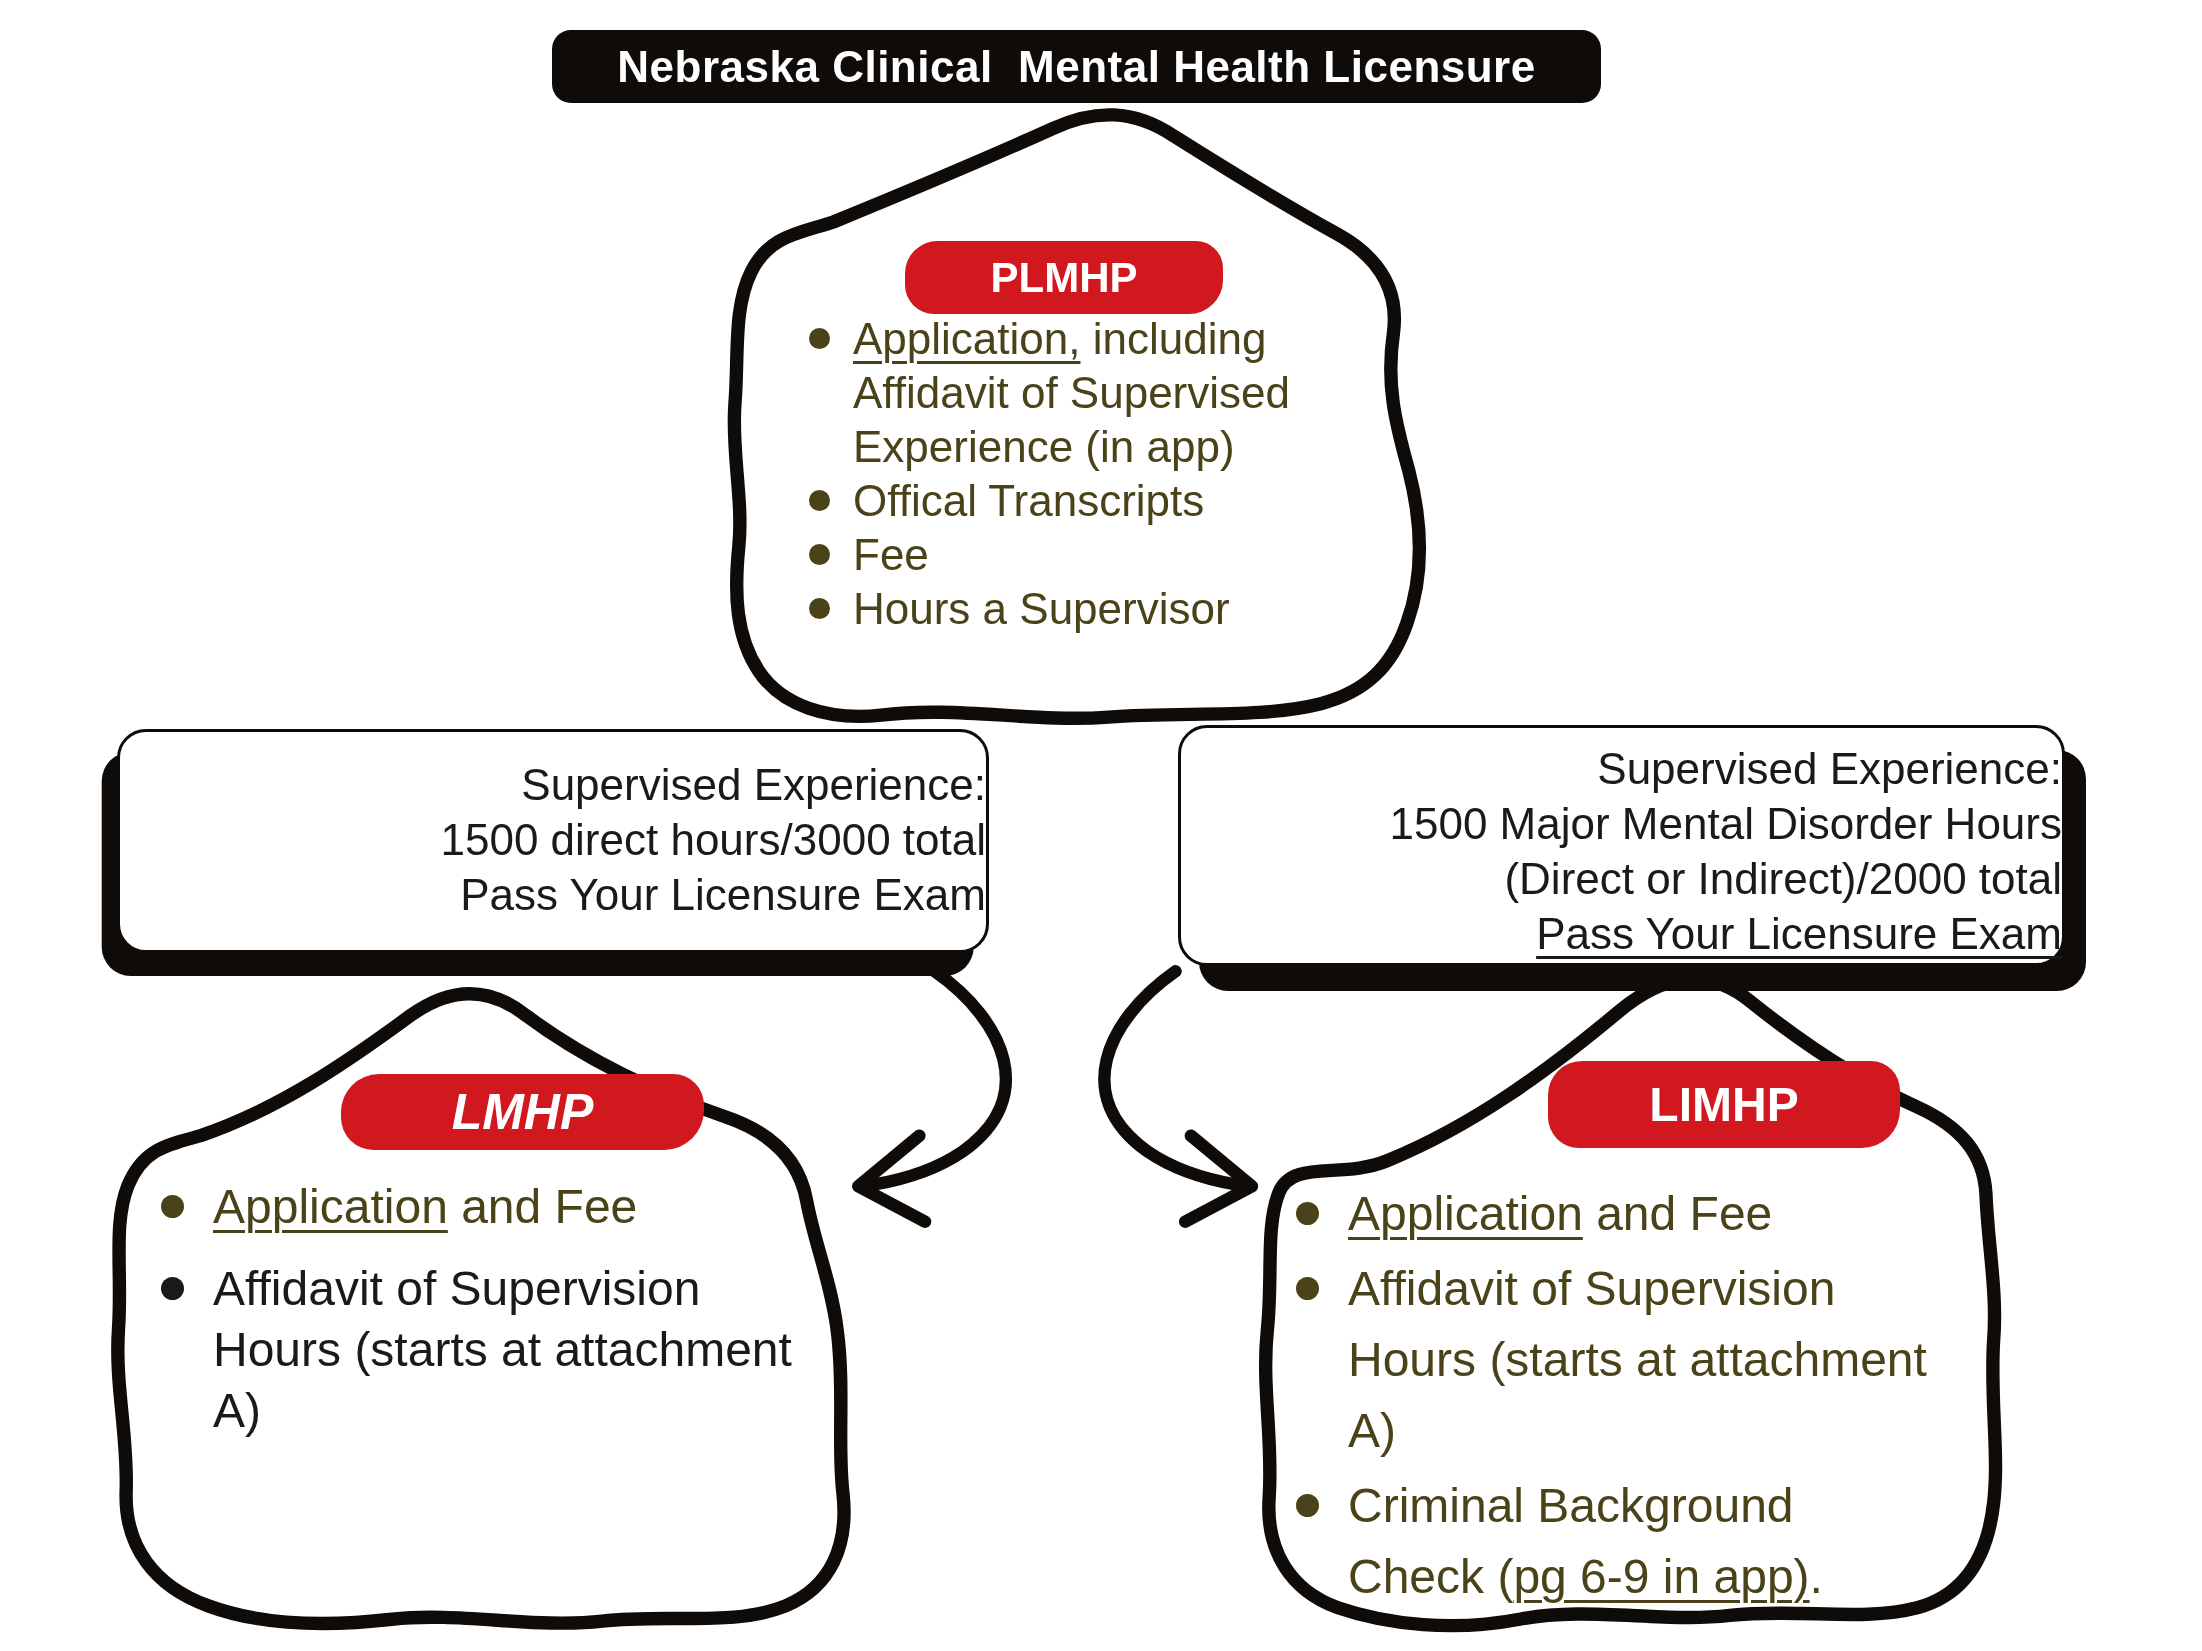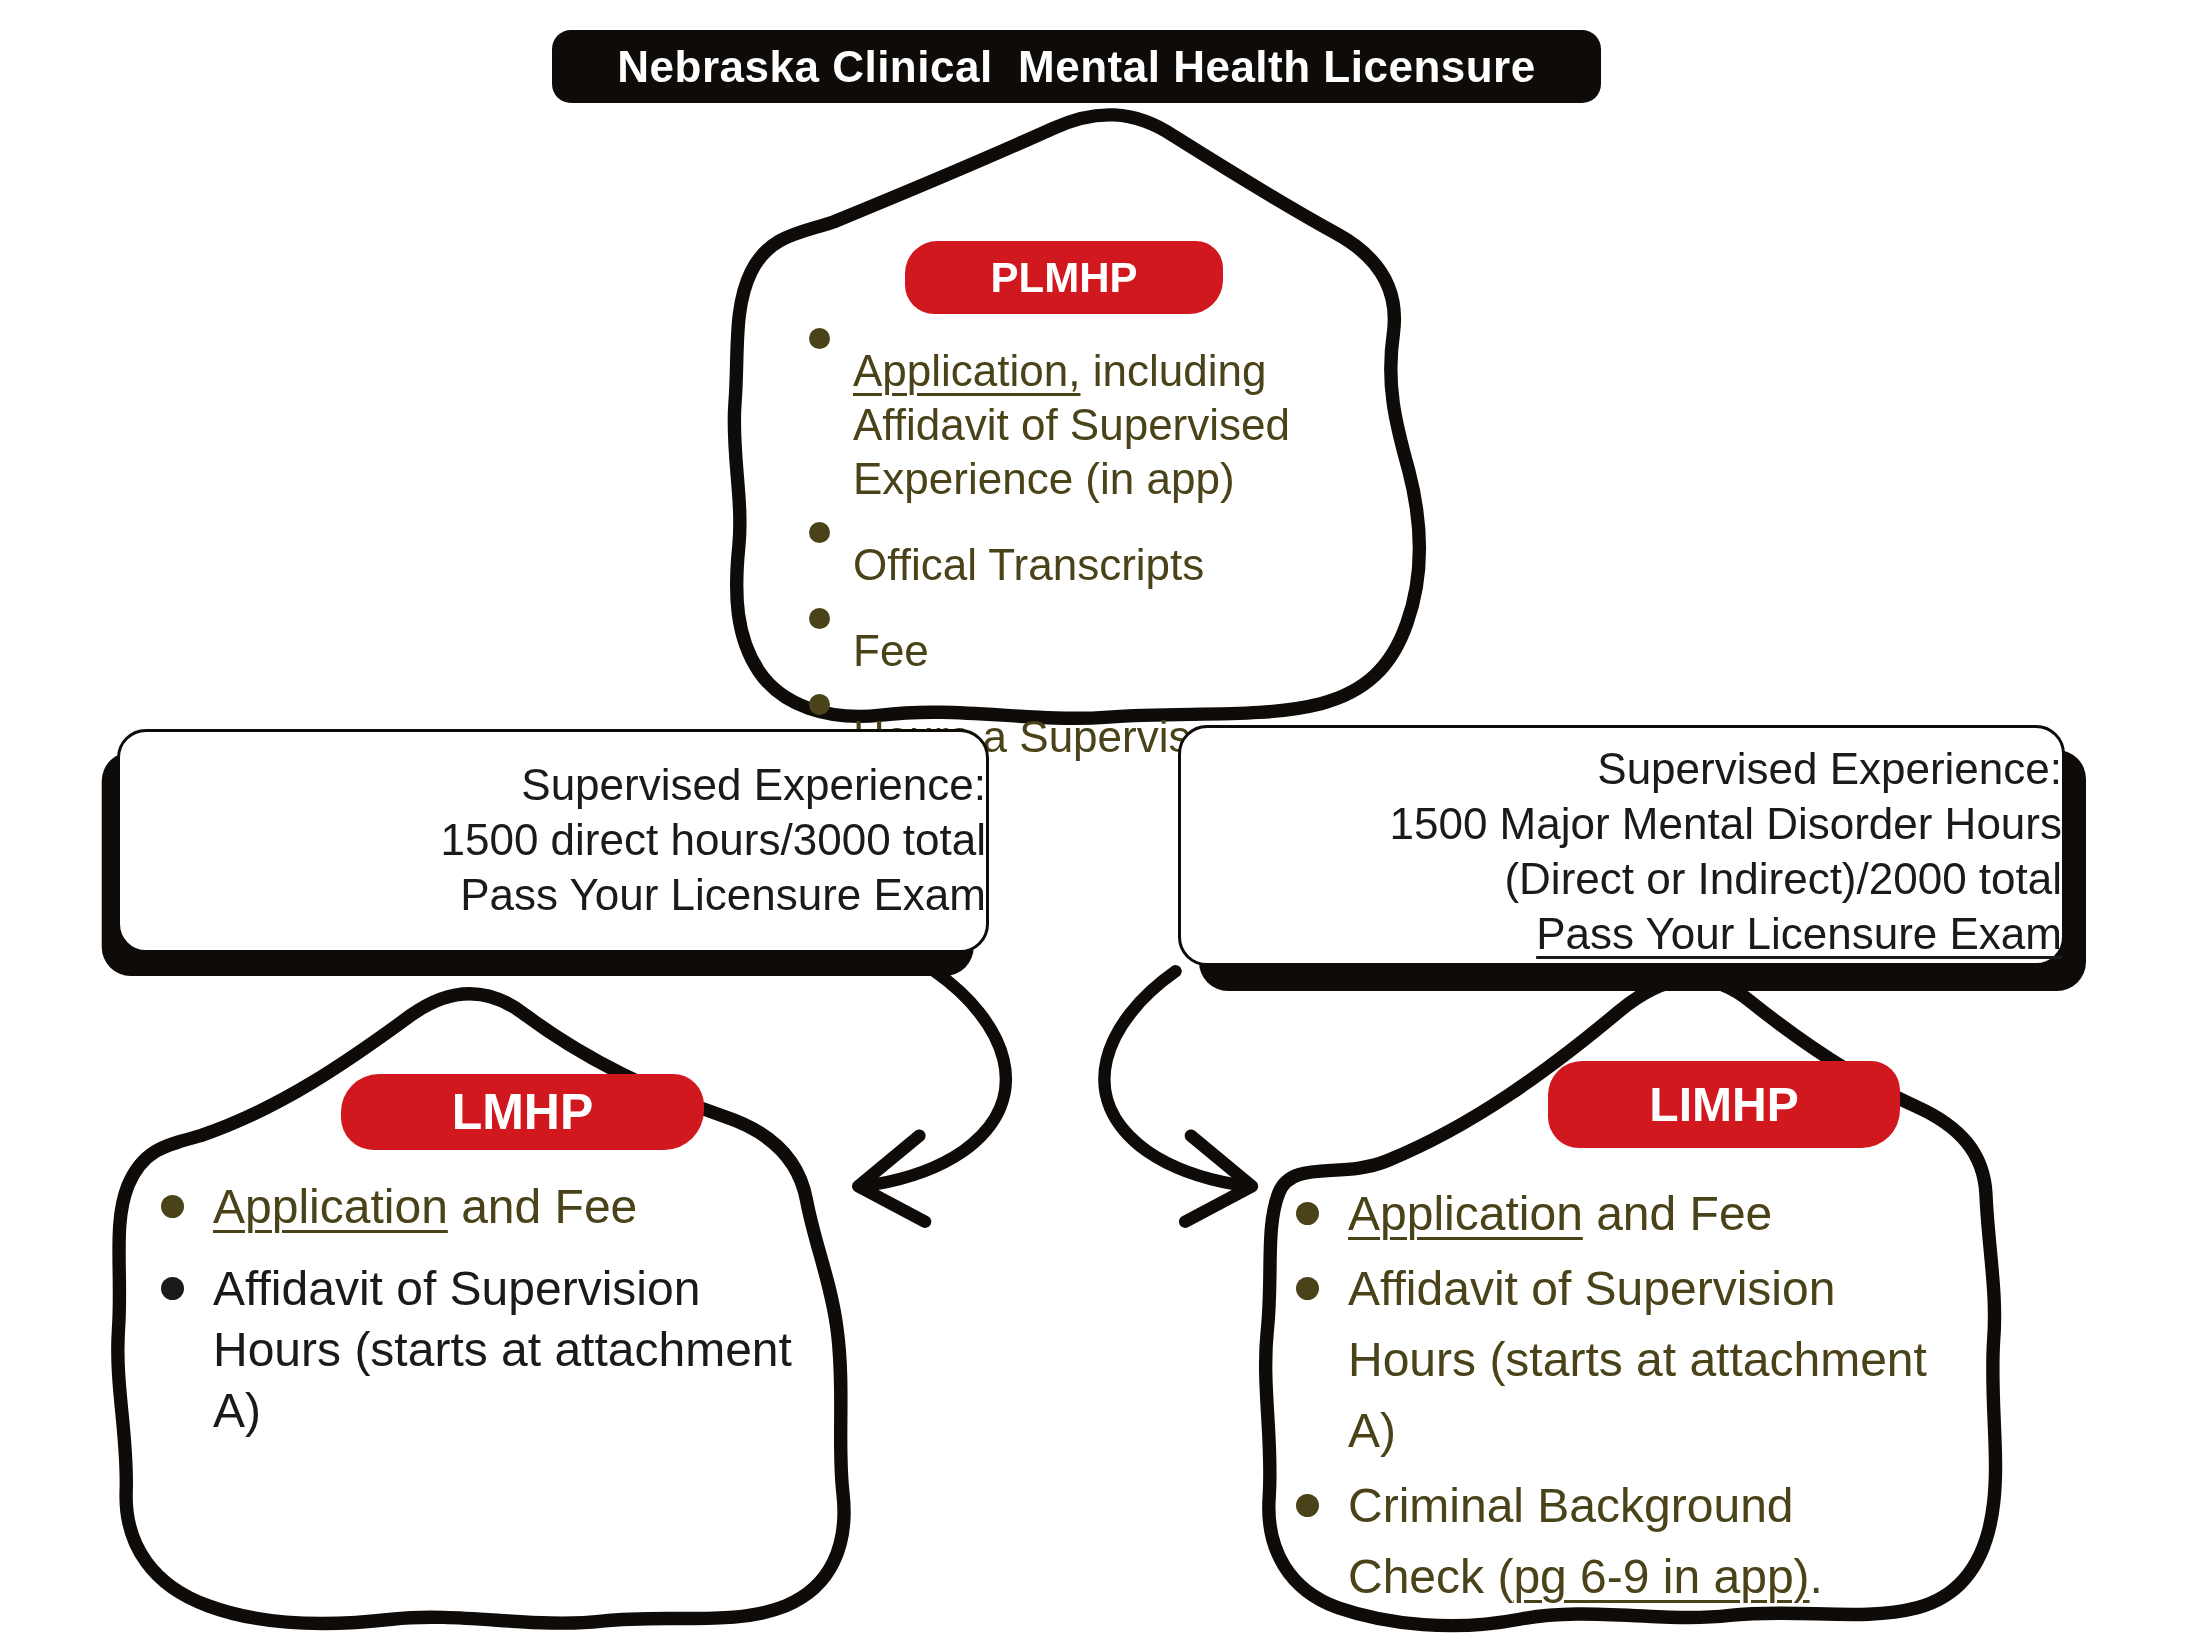--- a/index.html
+++ b/index.html
@@ -22,21 +22,21 @@
     position:absolute;left:552px;top:30px;width:1049px;height:73px;
     background:var(--ink);border-radius:19px;display:flex;align-items:center;justify-content:center;
   }
   .title-text{color:#fff;font-size:44px;font-weight:bold;white-space:pre;letter-spacing:0.5px;}
 
   .badge{
     position:absolute;background:var(--red);display:flex;align-items:center;justify-content:center;
     color:#fff;font-weight:bold;
   }
   .badge-plmhp{left:905px;top:241px;width:318px;height:73px;border-radius:32.5px 27px 34px 29px;font-size:42px;}
-  .badge-lmhp{left:341px;top:1074px;width:363px;height:76px;border-radius:38px 31px 40px 32.5px;font-size:50px;}
+  .badge-lmhp{left:341px;top:1074px;width:363px;height:76px;border-radius:38px 31px 40px 32.5px;font-size:50px;font-style:italic;}
   .badge-limhp{left:1548px;top:1061px;width:352px;height:87px;border-radius:34px 29px 38px 31px;font-size:48px;}
 
   .midbox{
     position:absolute;background:#fff;border:3.8px solid var(--ink);border-radius:29px;
     color:var(--text_black);text-align:right;font-size:44px;
   }
   .midbox .line{line-height:55px;}
   .midbox-left{left:117px;top:729px;width:872px;height:224px;box-shadow:-15.3px 23px 0 0 var(--ink);padding-top:25px;box-sizing:border-box;}
   .midbox-right{left:1178px;top:725px;width:887px;height:241px;box-shadow:21px 25px 0 0 var(--ink);padding-top:13.4px;box-sizing:border-box;}
 
@@ -44,21 +44,21 @@
   ul.blist li{display:flex;align-items:flex-start;}
   .dot{flex:0 0 auto;border-radius:50%;background:var(--olive);}
   .dot.black{background:var(--text_black);}
   .btxt{flex:1 1 auto;}
   .olive{color:var(--olive);}
   .blacktxt{color:var(--text_black);}
 
   .plmhp-list{left:809px;top:312px;width:612px;font-size:44px;}
   .plmhp-list li{line-height:54px;}
   .plmhp-list .dot{width:21px;height:21px;margin:16.3px 23px 0 0;}
-  .plmhp-list .btxt{max-width:554px;margin-top:32px;}
+  .plmhp-list .btxt{max-width:554px;}
 
   .lmhp-list{left:161px;top:1176px;width:669px;font-size:48px;}
   .lmhp-list li{line-height:61px;}
   .lmhp-list li + li{margin-top:21px;}
   .lmhp-list .dot{width:23px;height:23px;margin:19px 29px 0 0;}
   .lmhp-list .btxt{max-width:588px;}
 
   .limhp-list{left:1296px;top:1178px;width:669px;font-size:48px;}
   .limhp-list li{line-height:71px;}
   .limhp-list li + li{margin-top:3.8px;}

